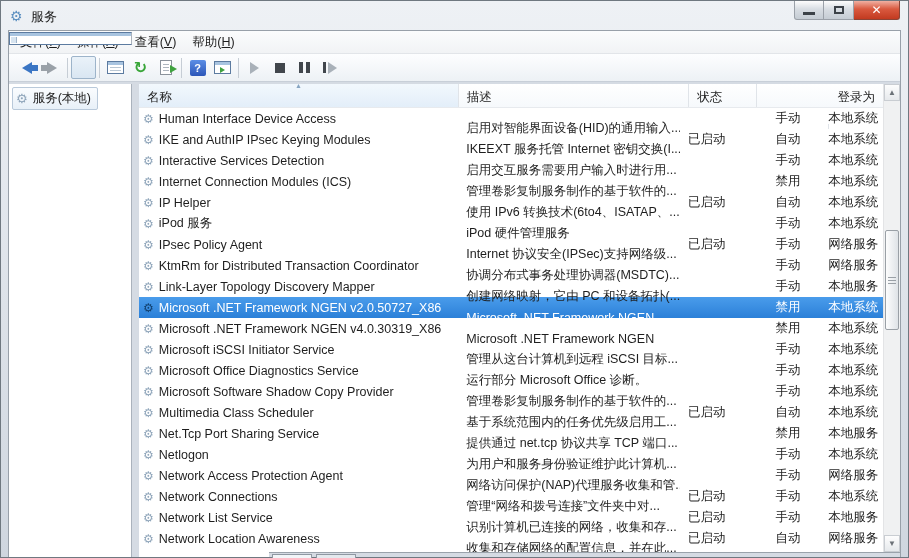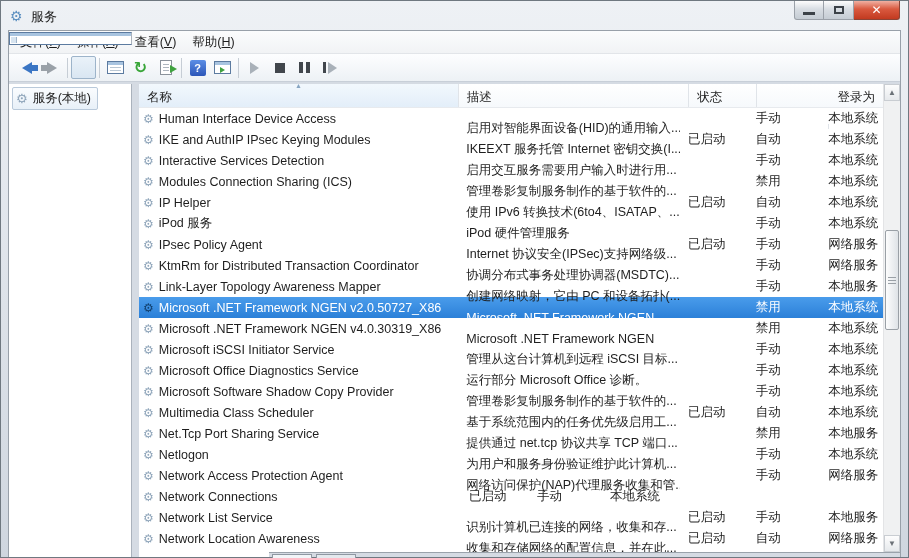--- a/index.html
+++ b/index.html
@@ -81,21 +81,21 @@
   .col-name { width:322px; } .col-desc { width:232px; } .col-status { width:68px; }
   .col-startup { width:73px;margin-top:40px; } .col-logon { width:63px; } .col-fill { flex:1; border-right:none; }
 
   .rows { position:absolute; top:24px; left:0; right:17px; bottom:0; overflow:hidden; }
   .row { display:flex; height:21px; align-items:center; white-space:nowrap; }
   .cell { overflow:hidden; white-space:nowrap; }
   .c-name { width:322px; display:flex; align-items:center; gap:5px; padding-left:4px; }
   .c-name .gear { font-size:12px; }
   .c-desc { width:222px; padding-left:7px;margin-top:20px; }
   .c-status { width:68px; padding-left:8px; }
-  .c-startup { width:73px; padding-left:8px; }
+  .c-startup { width:73px; padding-left:8px;text-align:center; }
   .c-logon { width:63px; padding-left:8px; }
   .row.selected { background:linear-gradient(#4a9ceb,#2b80d8); color:#fff; }
   .row.selected .gear { color:#11406e; }
 
   
   .vscroll { position:absolute; top:0; right:0; bottom:5px; width:17px; background:#f0f1f2; border-left:1px solid #e3e4e6; }
   .sb-btn { position:absolute; left:0; right:0; height:17px; display:flex; align-items:center; justify-content:center;
     background:linear-gradient(#fdfdfd,#e6e9ec); border:1px solid #c9cdd2; color:#6c7278; font-size:8px; }
   .sb-btn.up { top:0; } .sb-btn.down { bottom:0; }
   .sb-thumb { position:absolute; left:1px; right:1px; top:146px; height:100px; border:1px solid #9aa0a6; border-radius:2px;
@@ -245,21 +245,21 @@
               </div>
               <div class="cell c-desc">启用交互服务需要用户输入时进行用...</div>
               <div class="cell c-status"></div>
               <div class="cell c-startup">手动</div>
               <div class="cell c-logon">本地系统</div>
             </div>
 
             <div class="row">
               <div class="cell c-name">
                 <span class="gear">⚙</span>
-                <span>Modules Connection Sharing (ICS)</span>
+                <span>Internet Connection Modules (ICS)</span>
               </div>
               <div class="cell c-desc">管理卷影复制服务制作的基于软件的...</div>
               <div class="cell c-status"></div>
               <div class="cell c-startup">禁用</div>
               <div class="cell c-logon">本地系统</div>
             </div>
 
             <div class="row">
               <div class="cell c-name">
                 <span class="gear">⚙</span>
@@ -300,21 +300,21 @@
               </div>
               <div class="cell c-desc">协调分布式事务处理协调器(MSDTC)...</div>
               <div class="cell c-status"></div>
               <div class="cell c-startup">手动</div>
               <div class="cell c-logon">网络服务</div>
             </div>
 
             <div class="row">
               <div class="cell c-name">
                 <span class="gear">⚙</span>
-                <span>Link-Layer Topology Awareness Mapper</span>
+                <span>Link-Layer Topology Discovery Mapper</span>
               </div>
               <div class="cell c-desc">创建网络映射，它由 PC 和设备拓扑(...</div>
               <div class="cell c-status"></div>
               <div class="cell c-startup">手动</div>
               <div class="cell c-logon">本地服务</div>
             </div>
 
             <div class="row selected">
               <div class="cell c-name">
                 <span class="gear">⚙</span>
@@ -412,20 +412,21 @@
               <div class="cell c-status"></div>
               <div class="cell c-startup">手动</div>
               <div class="cell c-logon">网络服务</div>
             </div>
 
             <div class="row">
               <div class="cell c-name">
                 <span class="gear">⚙</span>
                 <span>Network Connections</span>
               </div>
+              <div class="cell c-desc">管理“网络和拨号连接”文件夹中对...</div>
               <div class="cell c-status">已启动</div>
               <div class="cell c-startup">手动</div>
               <div class="cell c-logon">本地系统</div>
             </div>
 
             <div class="row">
               <div class="cell c-name">
                 <span class="gear">⚙</span>
                 <span>Network List Service</span>
               </div>

